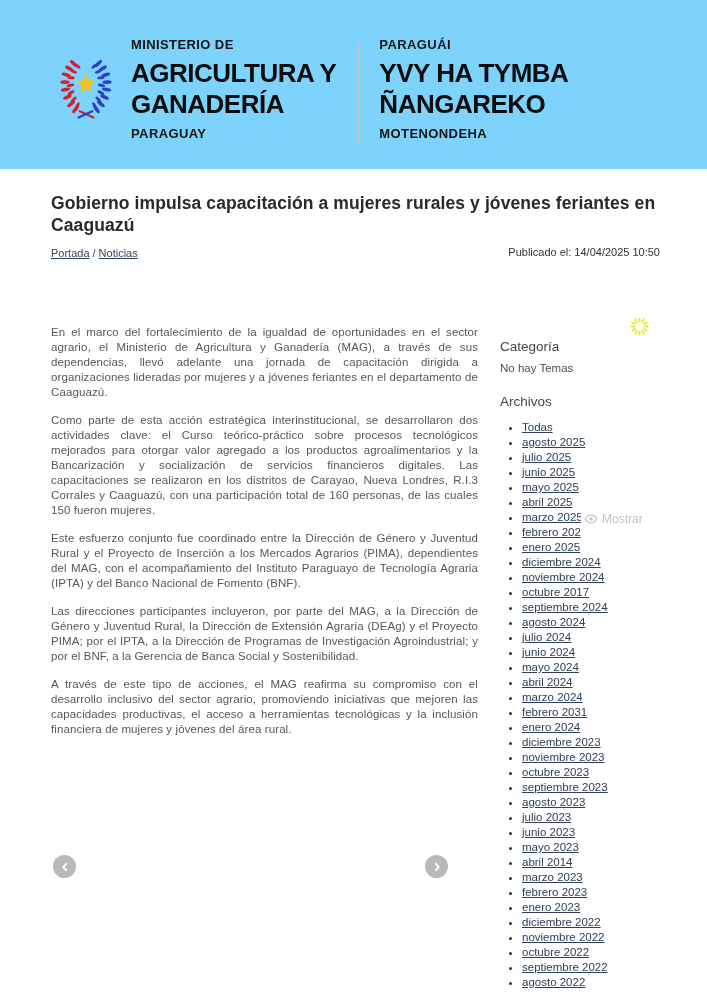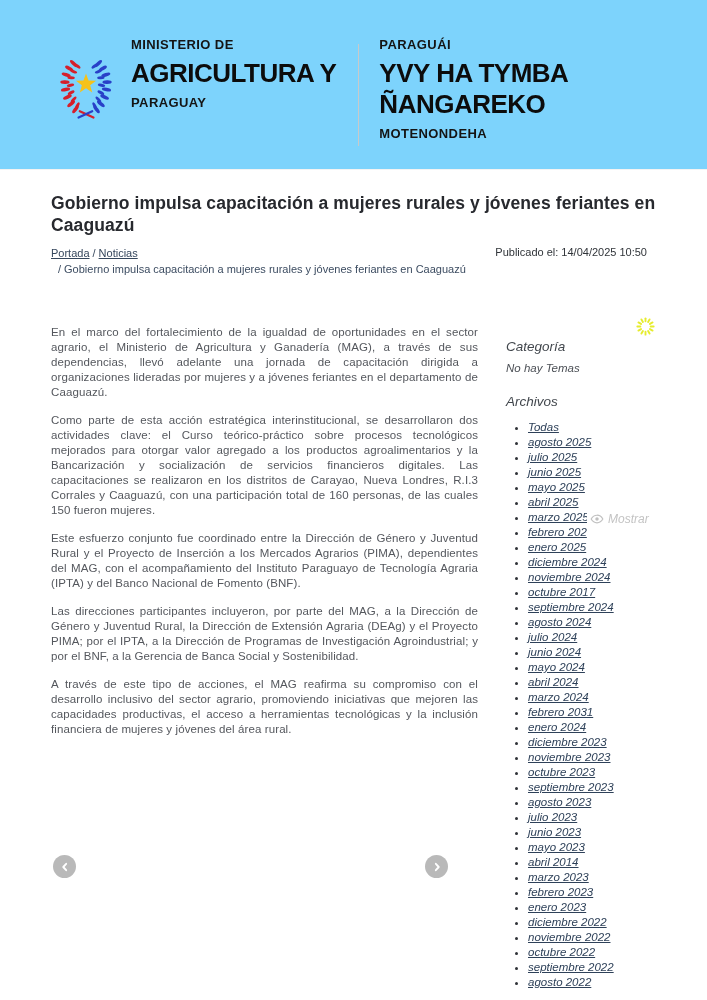--- a/index.html
+++ b/index.html
@@ -39,39 +39,39 @@
   .article-head { width:612px; }
   .page-title {
     font-size:17.5px; line-height:22px; font-weight:bold; color:#27292e;
     letter-spacing:0.1px; margin-bottom:9px;
   }
   .meta-row { position:relative; width:100%; min-height:50px; }
   .breadcrumb { max-width:440px; font-size:11px; line-height:16px; color:#3c4c61; }
   .breadcrumb a { color:#35465c; text-decoration:underline; cursor:pointer; }
   .bc-sep { color:#3c4c61; padding:0 3px; }
   .bc-current-line { display:block; padding-left:4px; }
-  .published { position:absolute; right:16px; top:1px; font-size:11px; color:#303439; }
+  .published { position:absolute; right:3px; top:1px; font-size:11px; color:#303439; }
 
   .columns { display:flex; margin-top:30px; }
   .article-body { width:427px; flex:0 0 auto; }
   .article-body p {
     font-size:11.5px; line-height:15px; text-align:justify; color:#54575d;
     margin-bottom:13px; letter-spacing:0.1px;
   }
   .nav-btn {
     position:absolute; width:23px; height:23px; border-radius:50%;
     background:#b9b9b9; border:none; display:flex; align-items:center;
     justify-content:center; cursor:pointer; padding:0;
   }
   .nav-prev { left:2px; top:0; }
   .nav-next { left:374px; top:0; }
   .nav-btn svg { width:14px; height:14px; display:block; }
 
   
-  .sidebar { margin-left:28px; width:158px; position:relative; padding-top:14px;font-style:italic; }
+  .sidebar { margin-left:22px; width:158px; position:relative; padding-top:14px; }
   .spinner-icon { position:absolute; top:-8px; right:9px; width:19px; height:19px; }
   .side-heading { font-size:13.5px; font-weight:400; color:#42474d; line-height:16px; }
   .category-empty { font-size:11.5px; color:#4b4f55; margin-top:7px; }
   .archives-heading { margin-top:20px; }
   .archive-list { margin-top:10px; padding-left:22px; list-style:disc; color:#2f3237; }
   .archive-list li { font-size:11.5px; line-height:15px; }
   .archive-list a { color:#2e4159; text-decoration:underline; cursor:pointer; }
 
   .show-overlay {
     position:absolute; left:81px; top:186px; display:flex; align-items:center;
@@ -124,20 +124,21 @@
         <ellipse cx="64" cy="31" rx="6" ry="2.4" transform="rotate(-36 64 31)"></ellipse>
         <path d="M60,104 L38,114" stroke="#2940c8" stroke-width="3.6" stroke-linecap="round"></path>
       </g>
 
       <polygon points="50,43 54.1,54.3 66.2,54.7 56.7,62.2 60,73.8 50,67 40,73.8 43.3,62.2 33.8,54.7 45.9,54.3" fill="#f6c21a"></polygon>
     </svg>
 
     <div class="logo-text">
       <div class="lt-small lt-top">MINISTERIO DE</div>
       <div class="lt-serif">AGRICULTURA Y</div>
+      <div class="lt-serif">GANADERÍA</div>
       <div class="lt-small lt-bottom">PARAGUAY</div>
     </div>
 
     <div class="logo-divider"></div>
 
     <div class="logo-text" style="margin-left:0;">
       <div class="lt-small lt-top">PARAGUÁI</div>
       <div class="lt-serif">YVY HA TYMBA</div>
       <div class="lt-serif">ÑANGAREKO</div>
       <div class="lt-small lt-bottom">MOTENONDEHA</div>
@@ -147,23 +148,20 @@
 
 <main class="content">
 
   <section class="article-head">
     <h1 class="page-title">Gobierno impulsa capacitación a mujeres rurales y jóvenes feriantes en Caaguazú</h1>
 
     <div class="meta-row">
       <nav class="breadcrumb">
         <span>
           <a>Portada</a><span class="bc-sep">/</span><a>Noticias</a>
-        </span>
-        <span class="bc-current-line">
-          <span class="bc-sep">/</span><span>Gobierno impulsa capacitación a mujeres rurales y jóvenes feriantes en Caaguazú</span>
         </span>
       </nav>
       <div class="published">Publicado el: 14/04/2025 10:50</div>
     </div>
   </section>
 
   <div class="columns">
 
     <article class="article-body">
 

